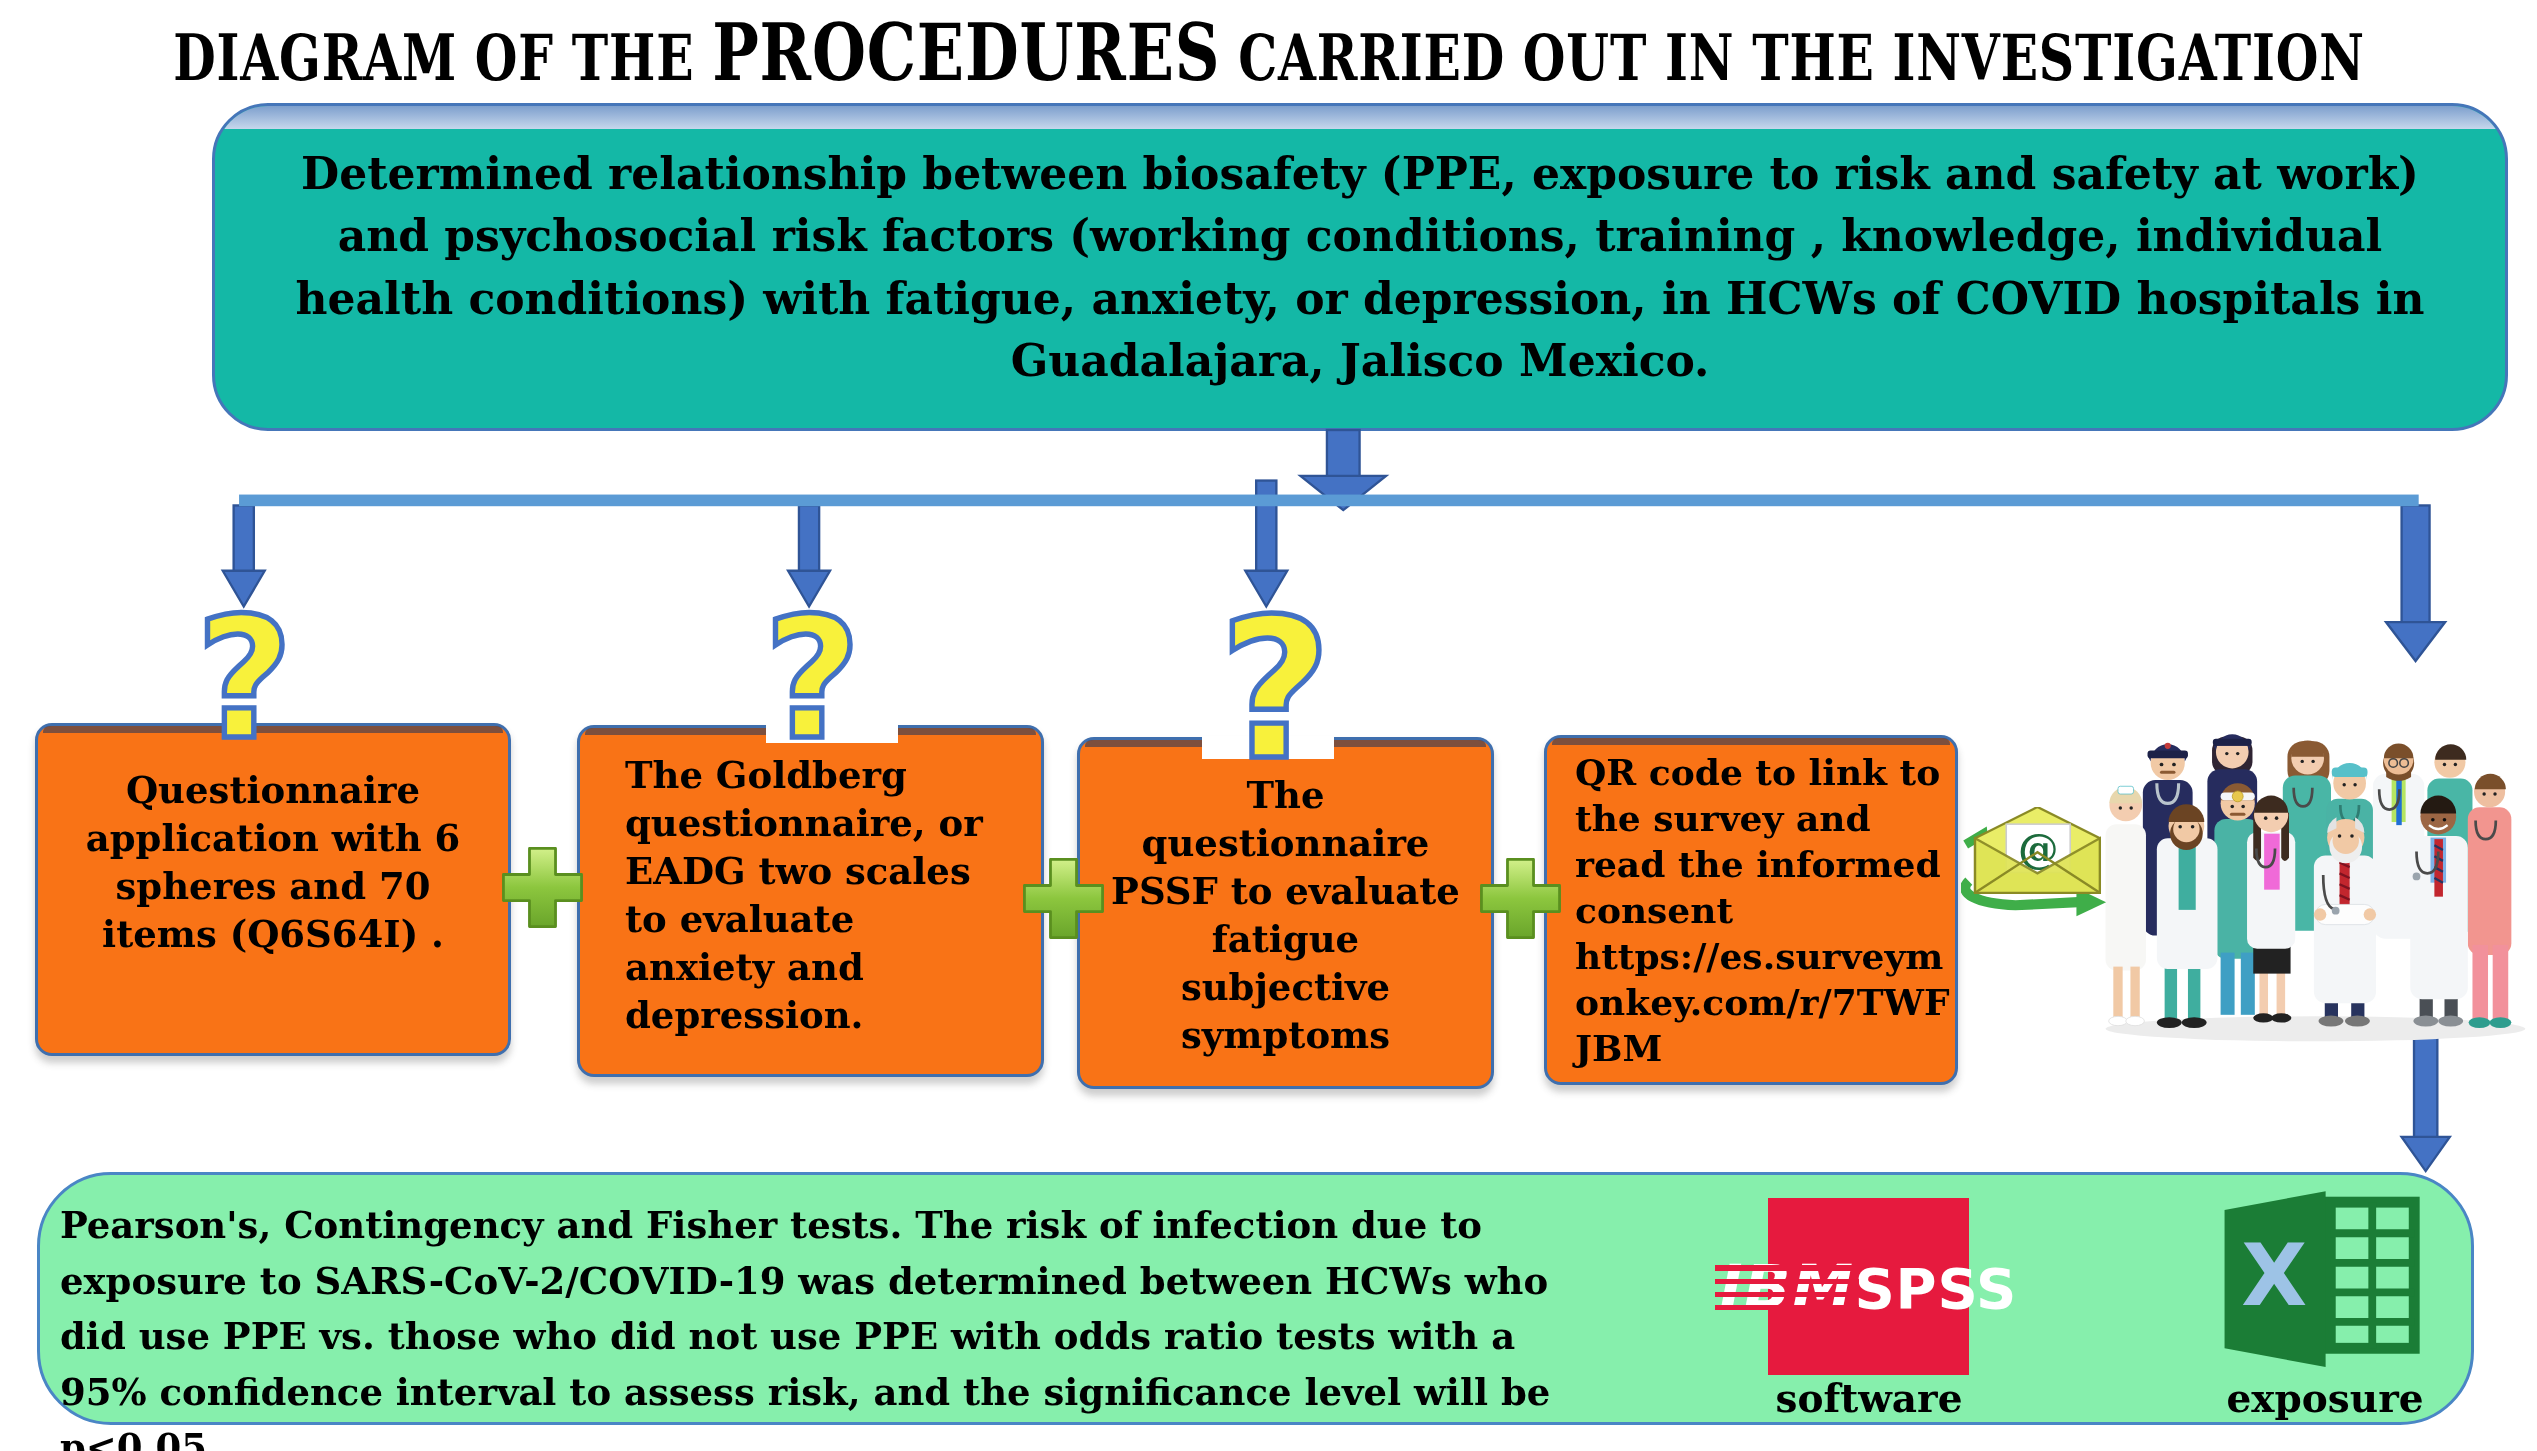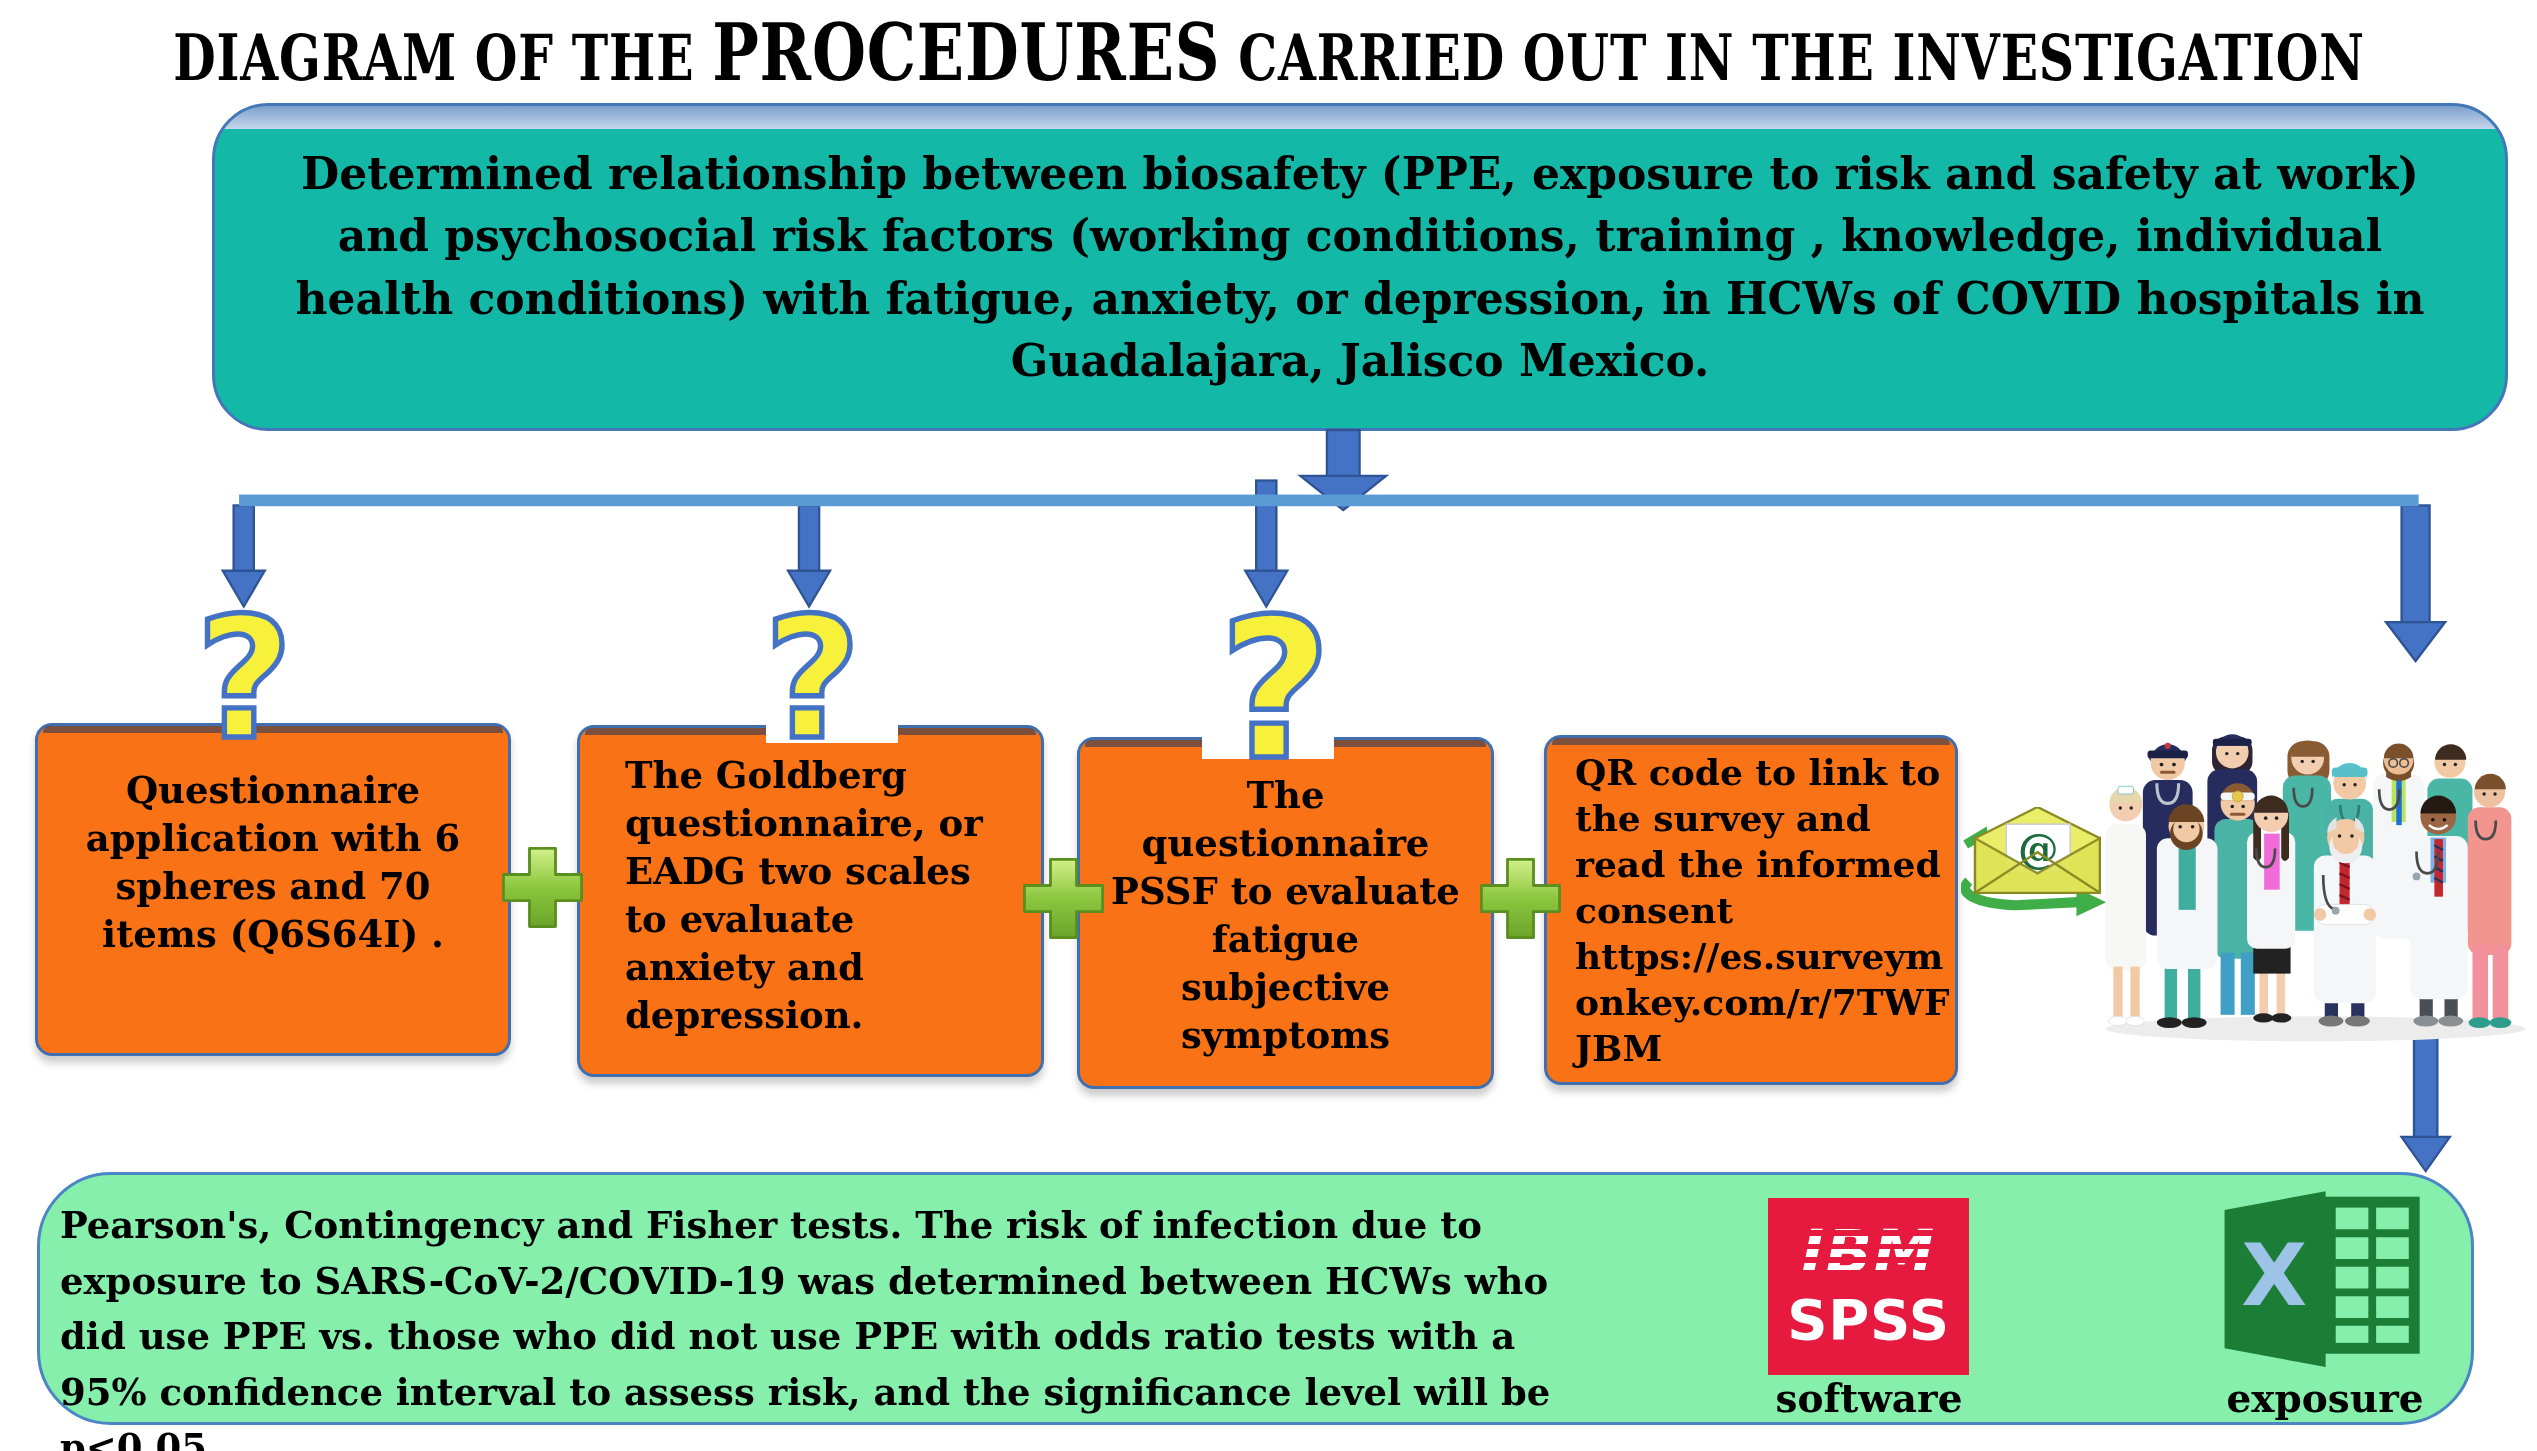--- a/index.html
+++ b/index.html
@@ -48,21 +48,21 @@
   
   .email{position:absolute;left:1961px;top:807px;z-index:4;}
   
   .people{position:absolute;left:2090px;top:696px;z-index:2;}
   
   .bottom-box{position:absolute;left:37px;top:1172px;width:2437px;height:253px;background:#86efac;
               border:3.1px solid #4a86c5;border-radius:74px;box-sizing:border-box;z-index:2;}
   .bottom-text{position:absolute;left:20px;top:23px;width:1513px;font-size:37px;line-height:1.5;
                font-weight:bold;color:#000;text-align:left;}
   .spss{position:absolute;left:1768px;top:1198px;width:201px;height:177px;background:#e61a3e;z-index:3;
-        display:flex;flex-direction:column;align-items:center;justify-content:center;
+        display:flex;flex-direction:row;align-items:center;justify-content:center;
         font-family:"DejaVu Sans","Liberation Sans",sans-serif;}
   .spss .ibm-wrap{position:relative;line-height:1;}
   .spss .ibm{font-size:61px;font-weight:800;color:#fff;letter-spacing:1.6px;font-style:italic;}
   .spss .stripe{position:absolute;left:-4.7px;right:-4.7px;height:5.4px;background:#e61a3e;}
   .spss .spss-word{font-size:56px;font-weight:800;color:#fff;letter-spacing:0.8px;margin-top:4.7px;}
   .icon-label{position:absolute;font-size:39px;font-weight:bold;color:#000;z-index:3;}
   .lab-software{left:1767px;top:1375px;width:204px;text-align:center;}
   .lab-database{left:2216px;top:1375px;width:218px;text-align:center;}
   .excel{position:absolute;left:2223px;top:1188px;z-index:3;}
 </style>

